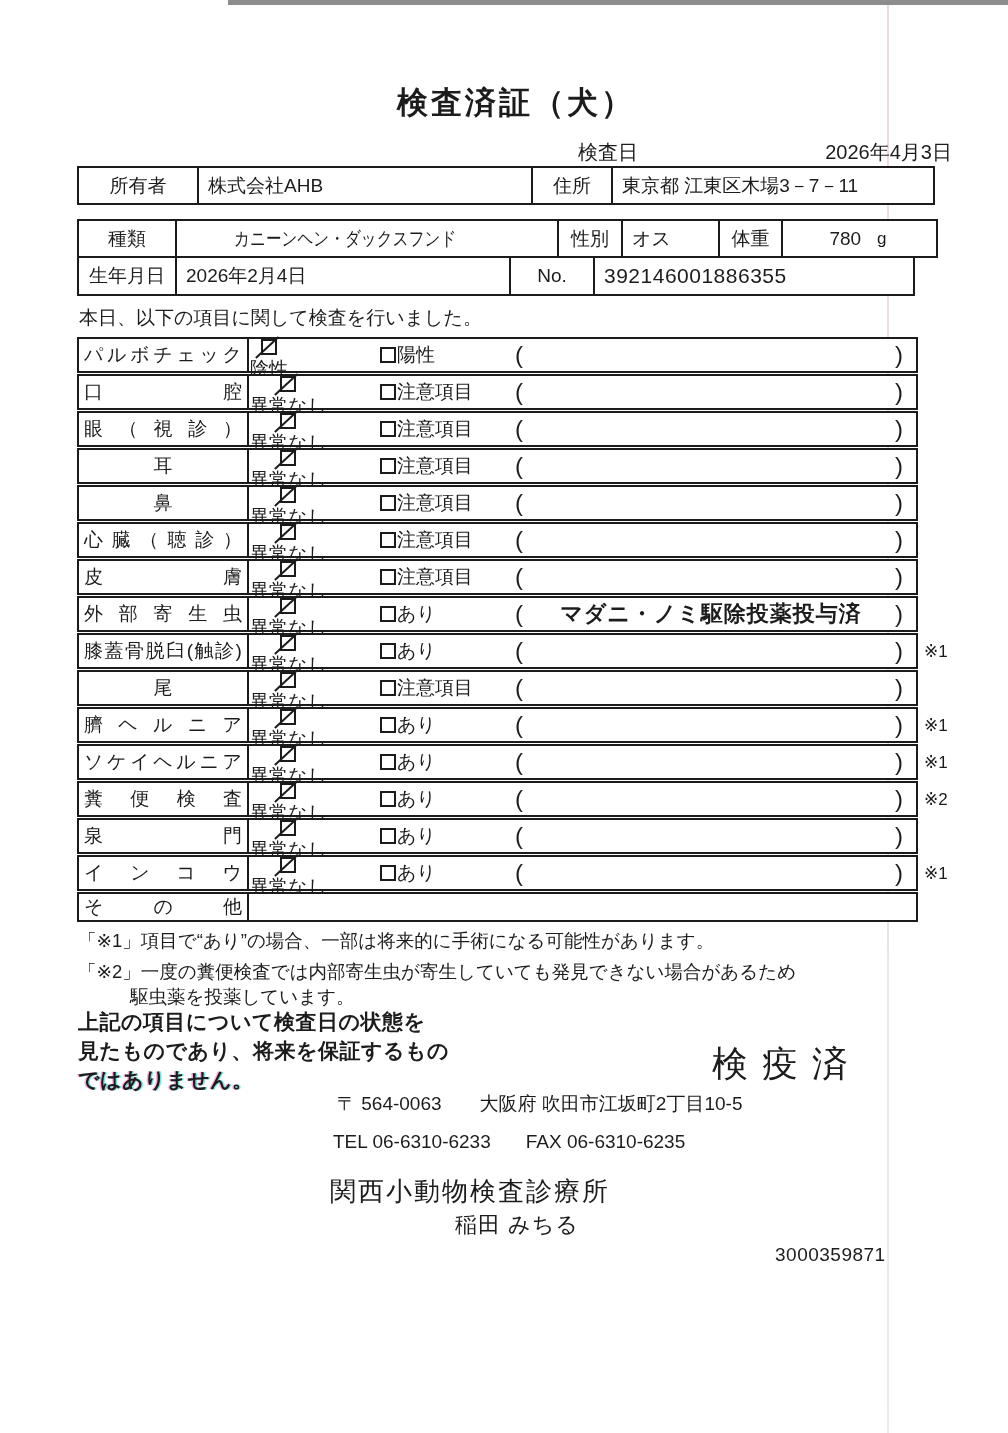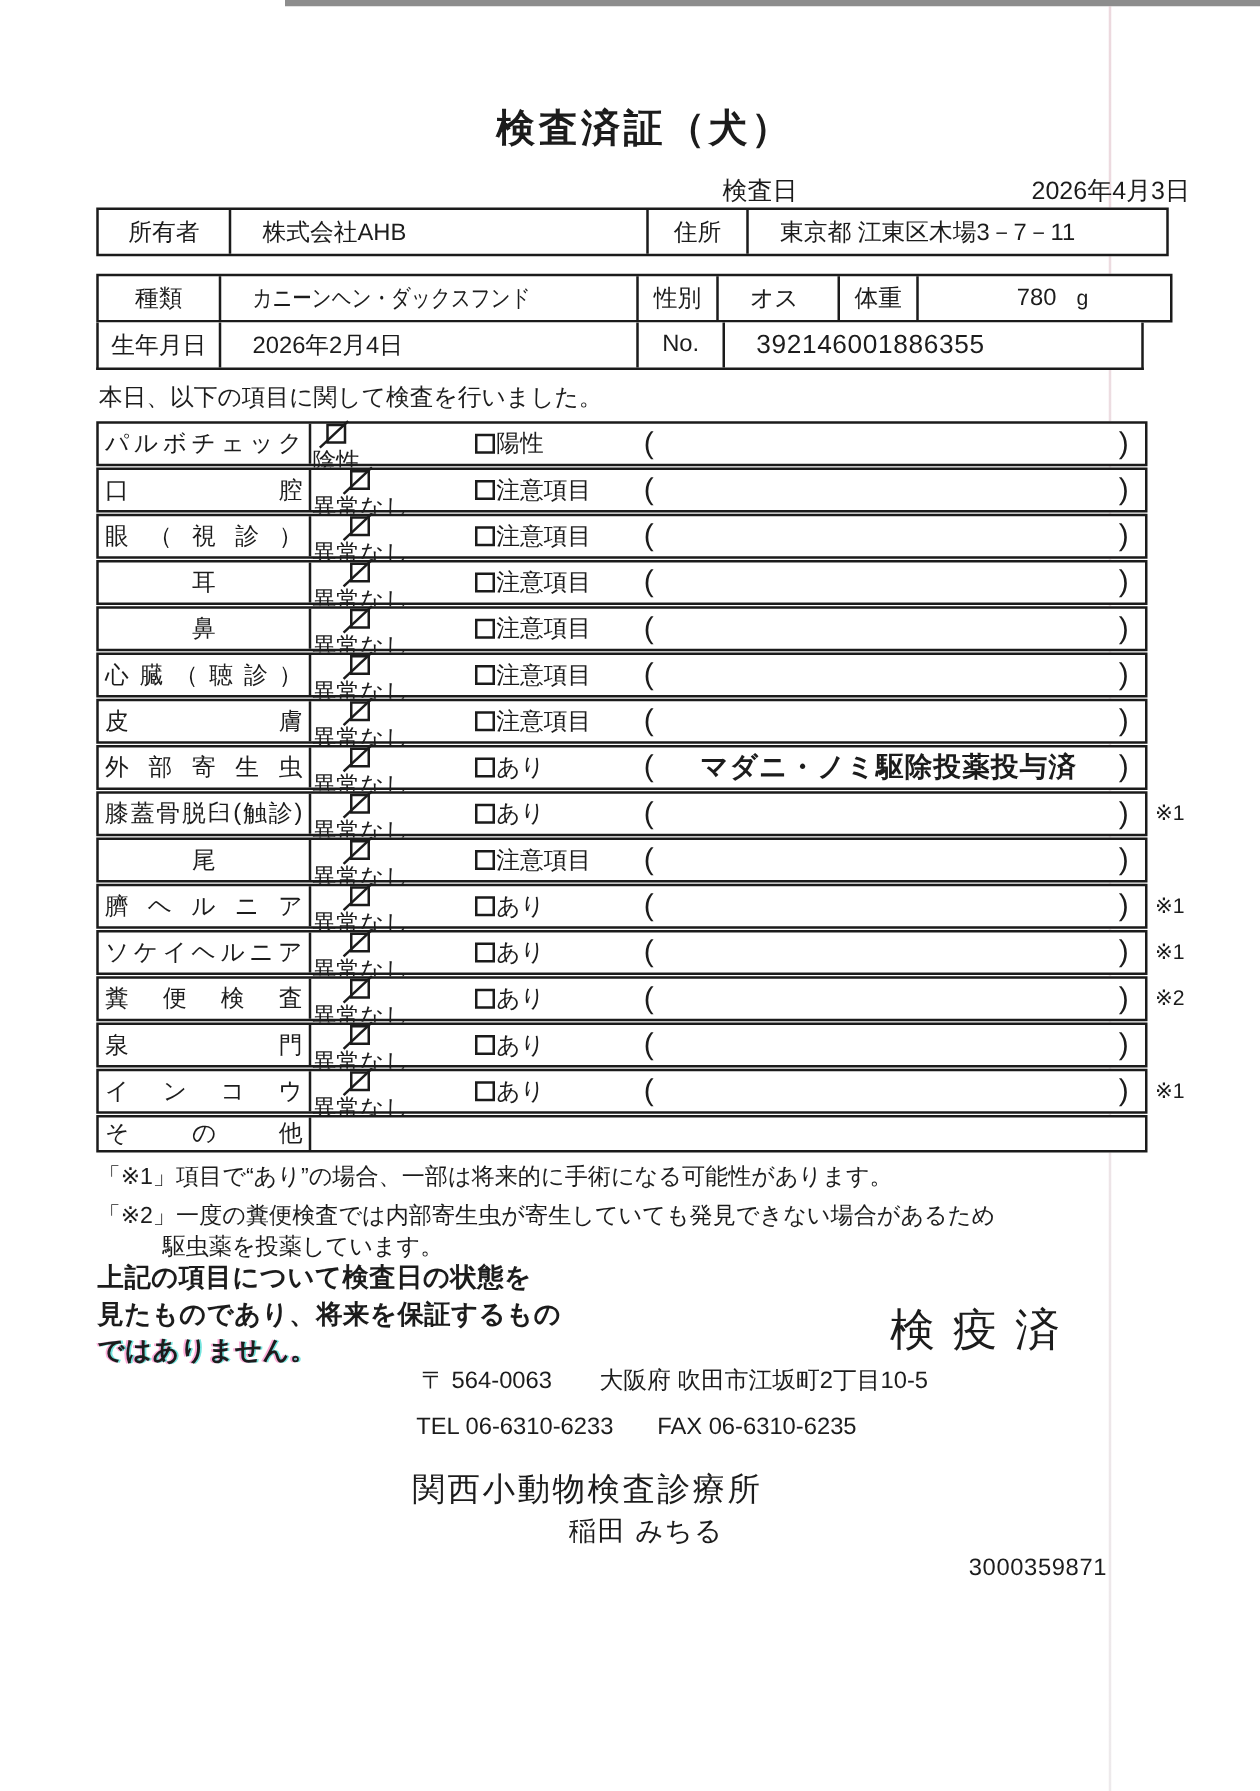--- a/index.html
+++ b/index.html
@@ -22,34 +22,34 @@
   .title { left:0; top:82px; width:100%; text-align:center;
     font-size:31px; font-weight:600; letter-spacing:3px;margin-left:12px; }
   .exam-date-label { left:578px; top:139px; font-size:20px; }
   .exam-date-value { right:56px; top:139px; font-size:20px; }
 
   
   .tbl { border:2px solid #1b1b1b; display:flex; align-items:stretch; background:#fff; }
   .tbl .cell { display:flex; align-items:center; border-right:2px solid #1b1b1b; font-size:19px; }
   .tbl .cell:last-child { border-right:none; }
   .cell.hdr { justify-content:center; }
-  .cell.val { padding-left:25px; }
+  .cell.val { padding-left:9px; }
 
   .tableA { left:77px; top:166px; width:858px; height:39px; }
-  .tableA .c1 { width:106px; } .tableA .c2 { width:334px; } .tableA .c3 { width:80px; } .tableA .c4 { flex:1; }
+  .tableA .c1 { width:120px; } .tableA .c2 { width:334px; } .tableA .c3 { width:80px; } .tableA .c4 { flex:1; }
 
   .tableB1 { left:77px; top:219px; width:861px; height:39px; }
-  .tableB1 .c1 { width:98px; } .tableB1 .c2 { width:334px; } .tableB1 .c3 { width:64px; }
+  .tableB1 .c1 { width:98px; } .tableB1 .c2 { width:334px;margin-left:48px; } .tableB1 .c3 { width:64px; }
   .tableB1 .c4 { width:97px; } .tableB1 .c5 { width:63px; } .tableB1 .c6 { flex:1; }
   .weight-cell { justify-content:center; gap:16px; padding-right:12px; }
   .weight-unit { font-size:17px; }
   .breed { transform:scaleX(.82); transform-origin:left center; white-space:nowrap; }
 
   .tableB2 { left:77px; top:258px; width:838px; height:38px; border-top:none; }
-  .tableB2 .c1 { width:98px; } .tableB2 .c2 { width:334px; } .tableB2 .c3 { width:69px; }
+  .tableB2 .c1 { width:98px; } .tableB2 .c2 { width:334px; } .tableB2 .c3 { width:84px; }
   .tableB2 .c4 { flex:1; font-size:21px; letter-spacing:.5px; }
   .no-hdr { font-size:18px; }
 
   .intro { left:79px; top:305px; font-size:19px; }
 
   
   .exam-table { left:77px; top:337px; width:841px; }
   .exam-row { position:relative; display:flex; height:36px; border:2px solid #1b1b1b;
     margin-bottom:1px; background:#fff; }
   .exam-row.short { height:30px; }

